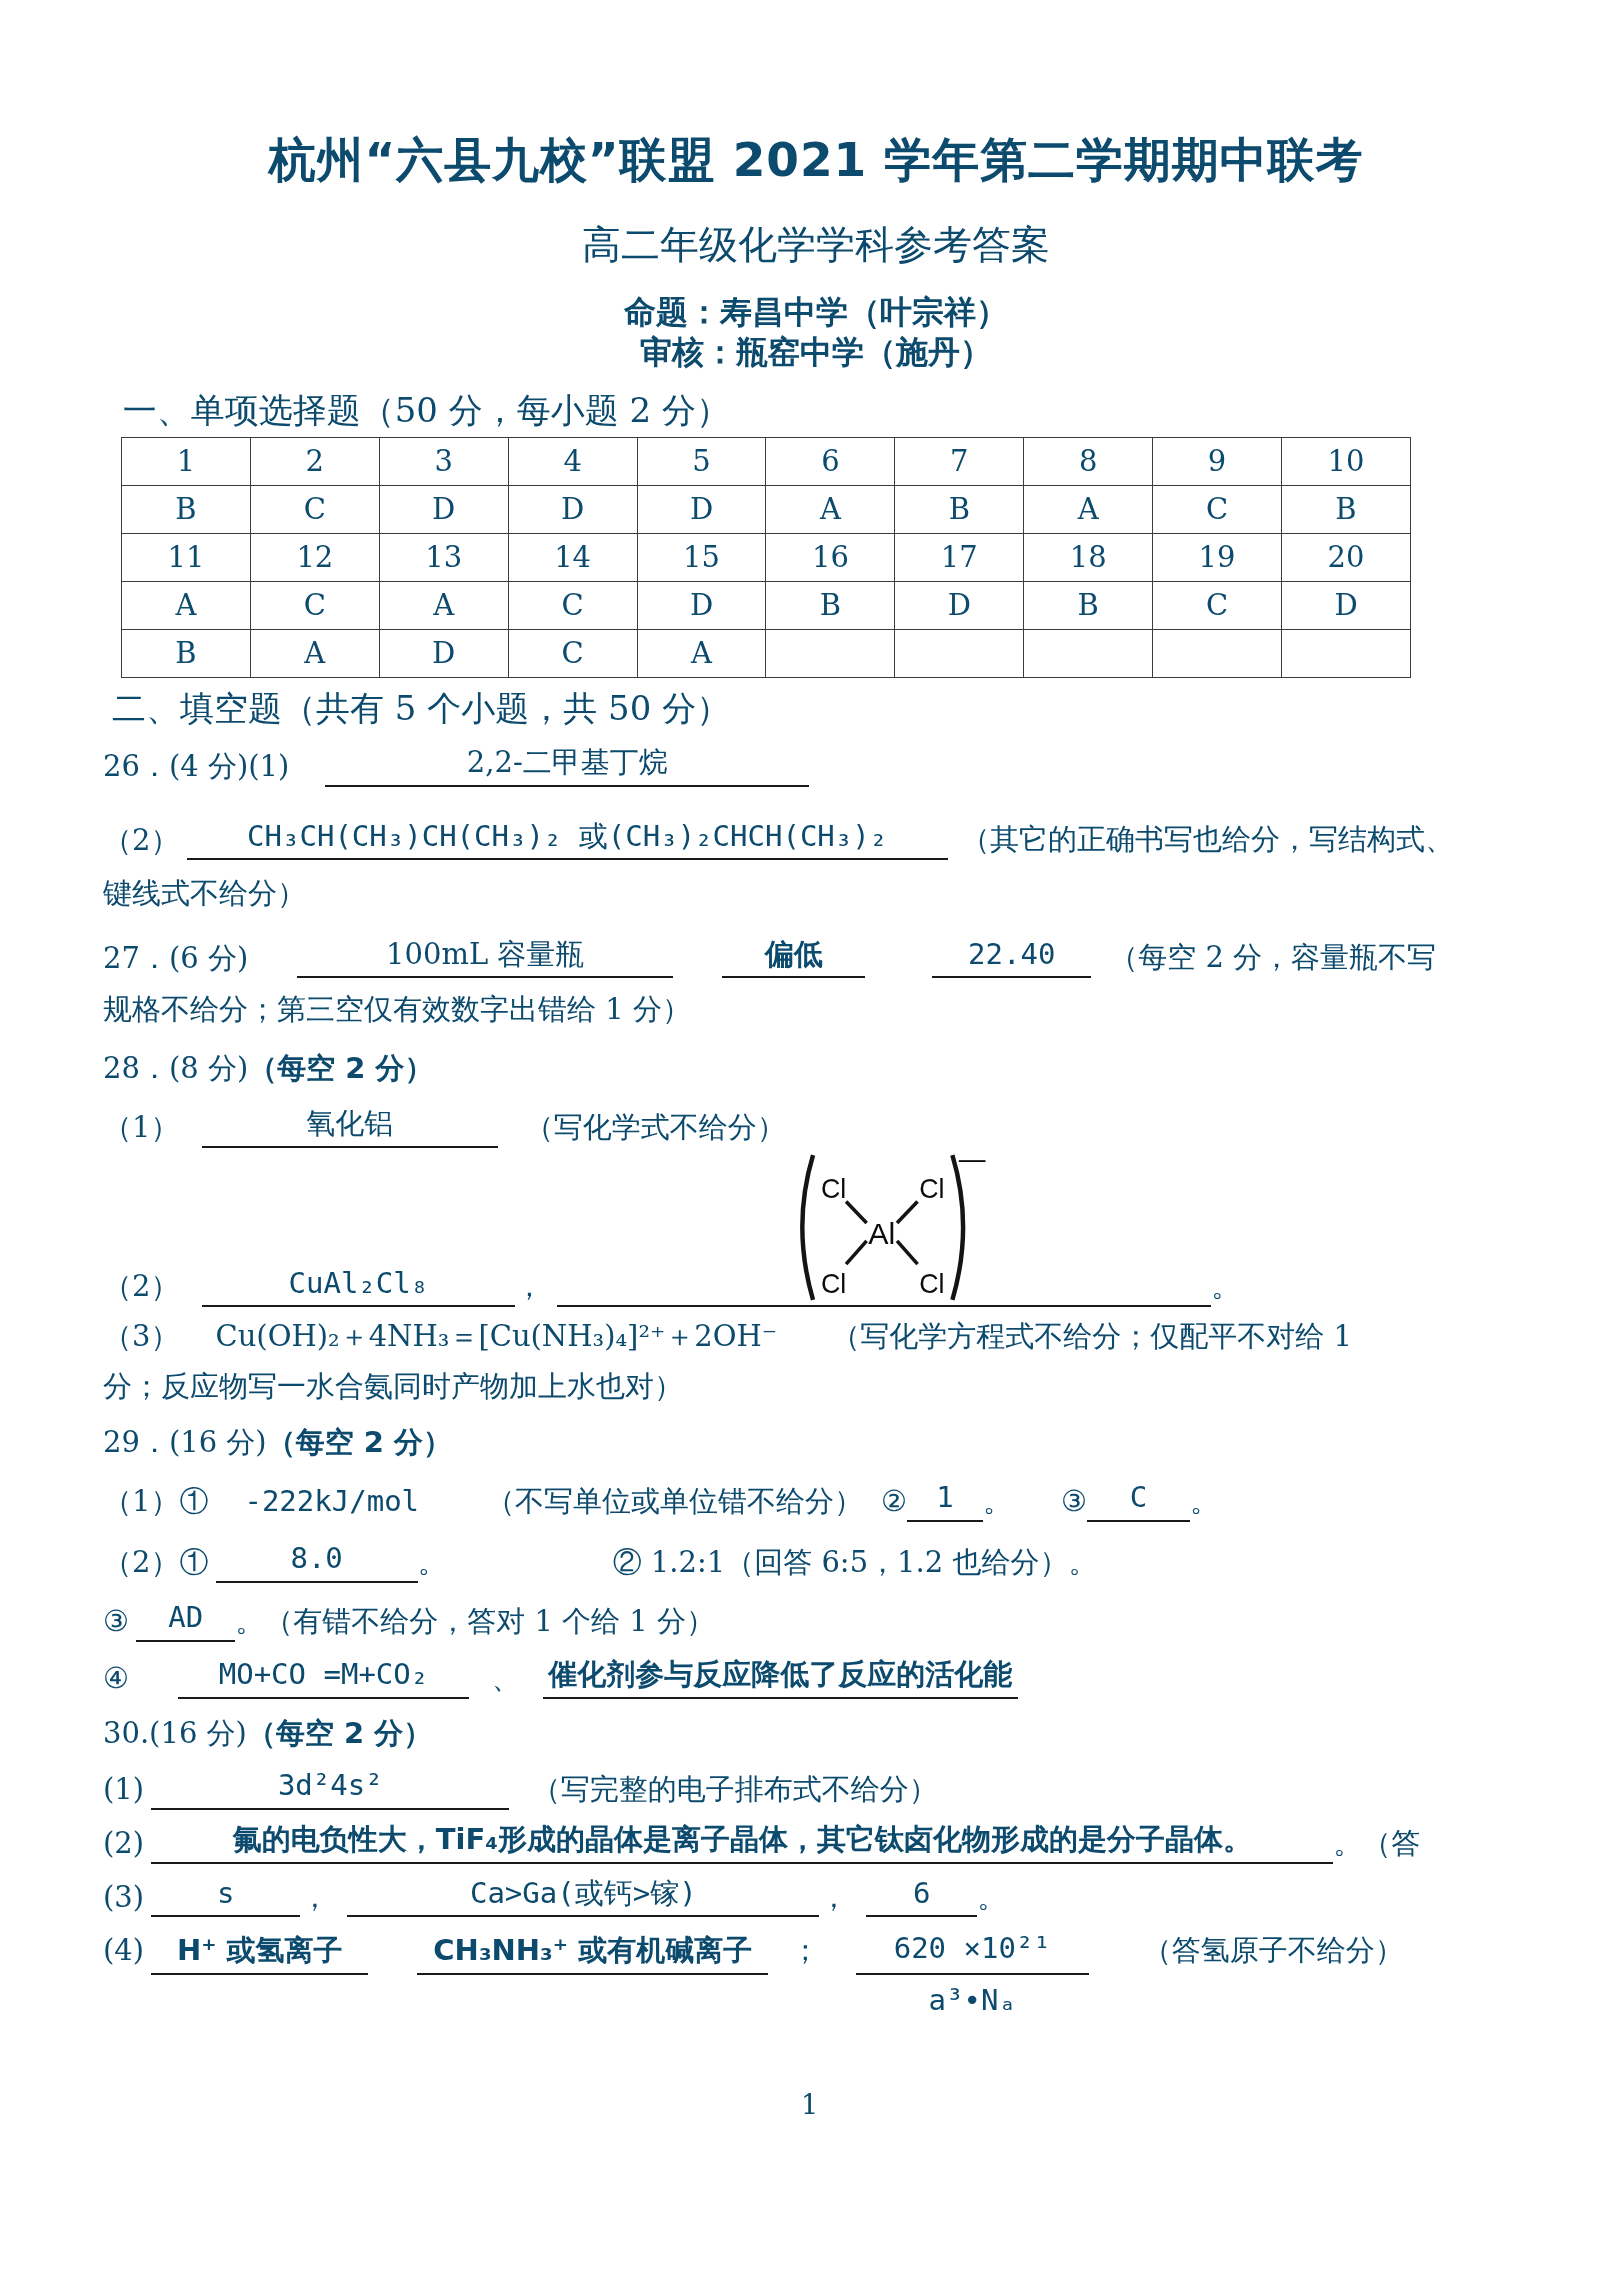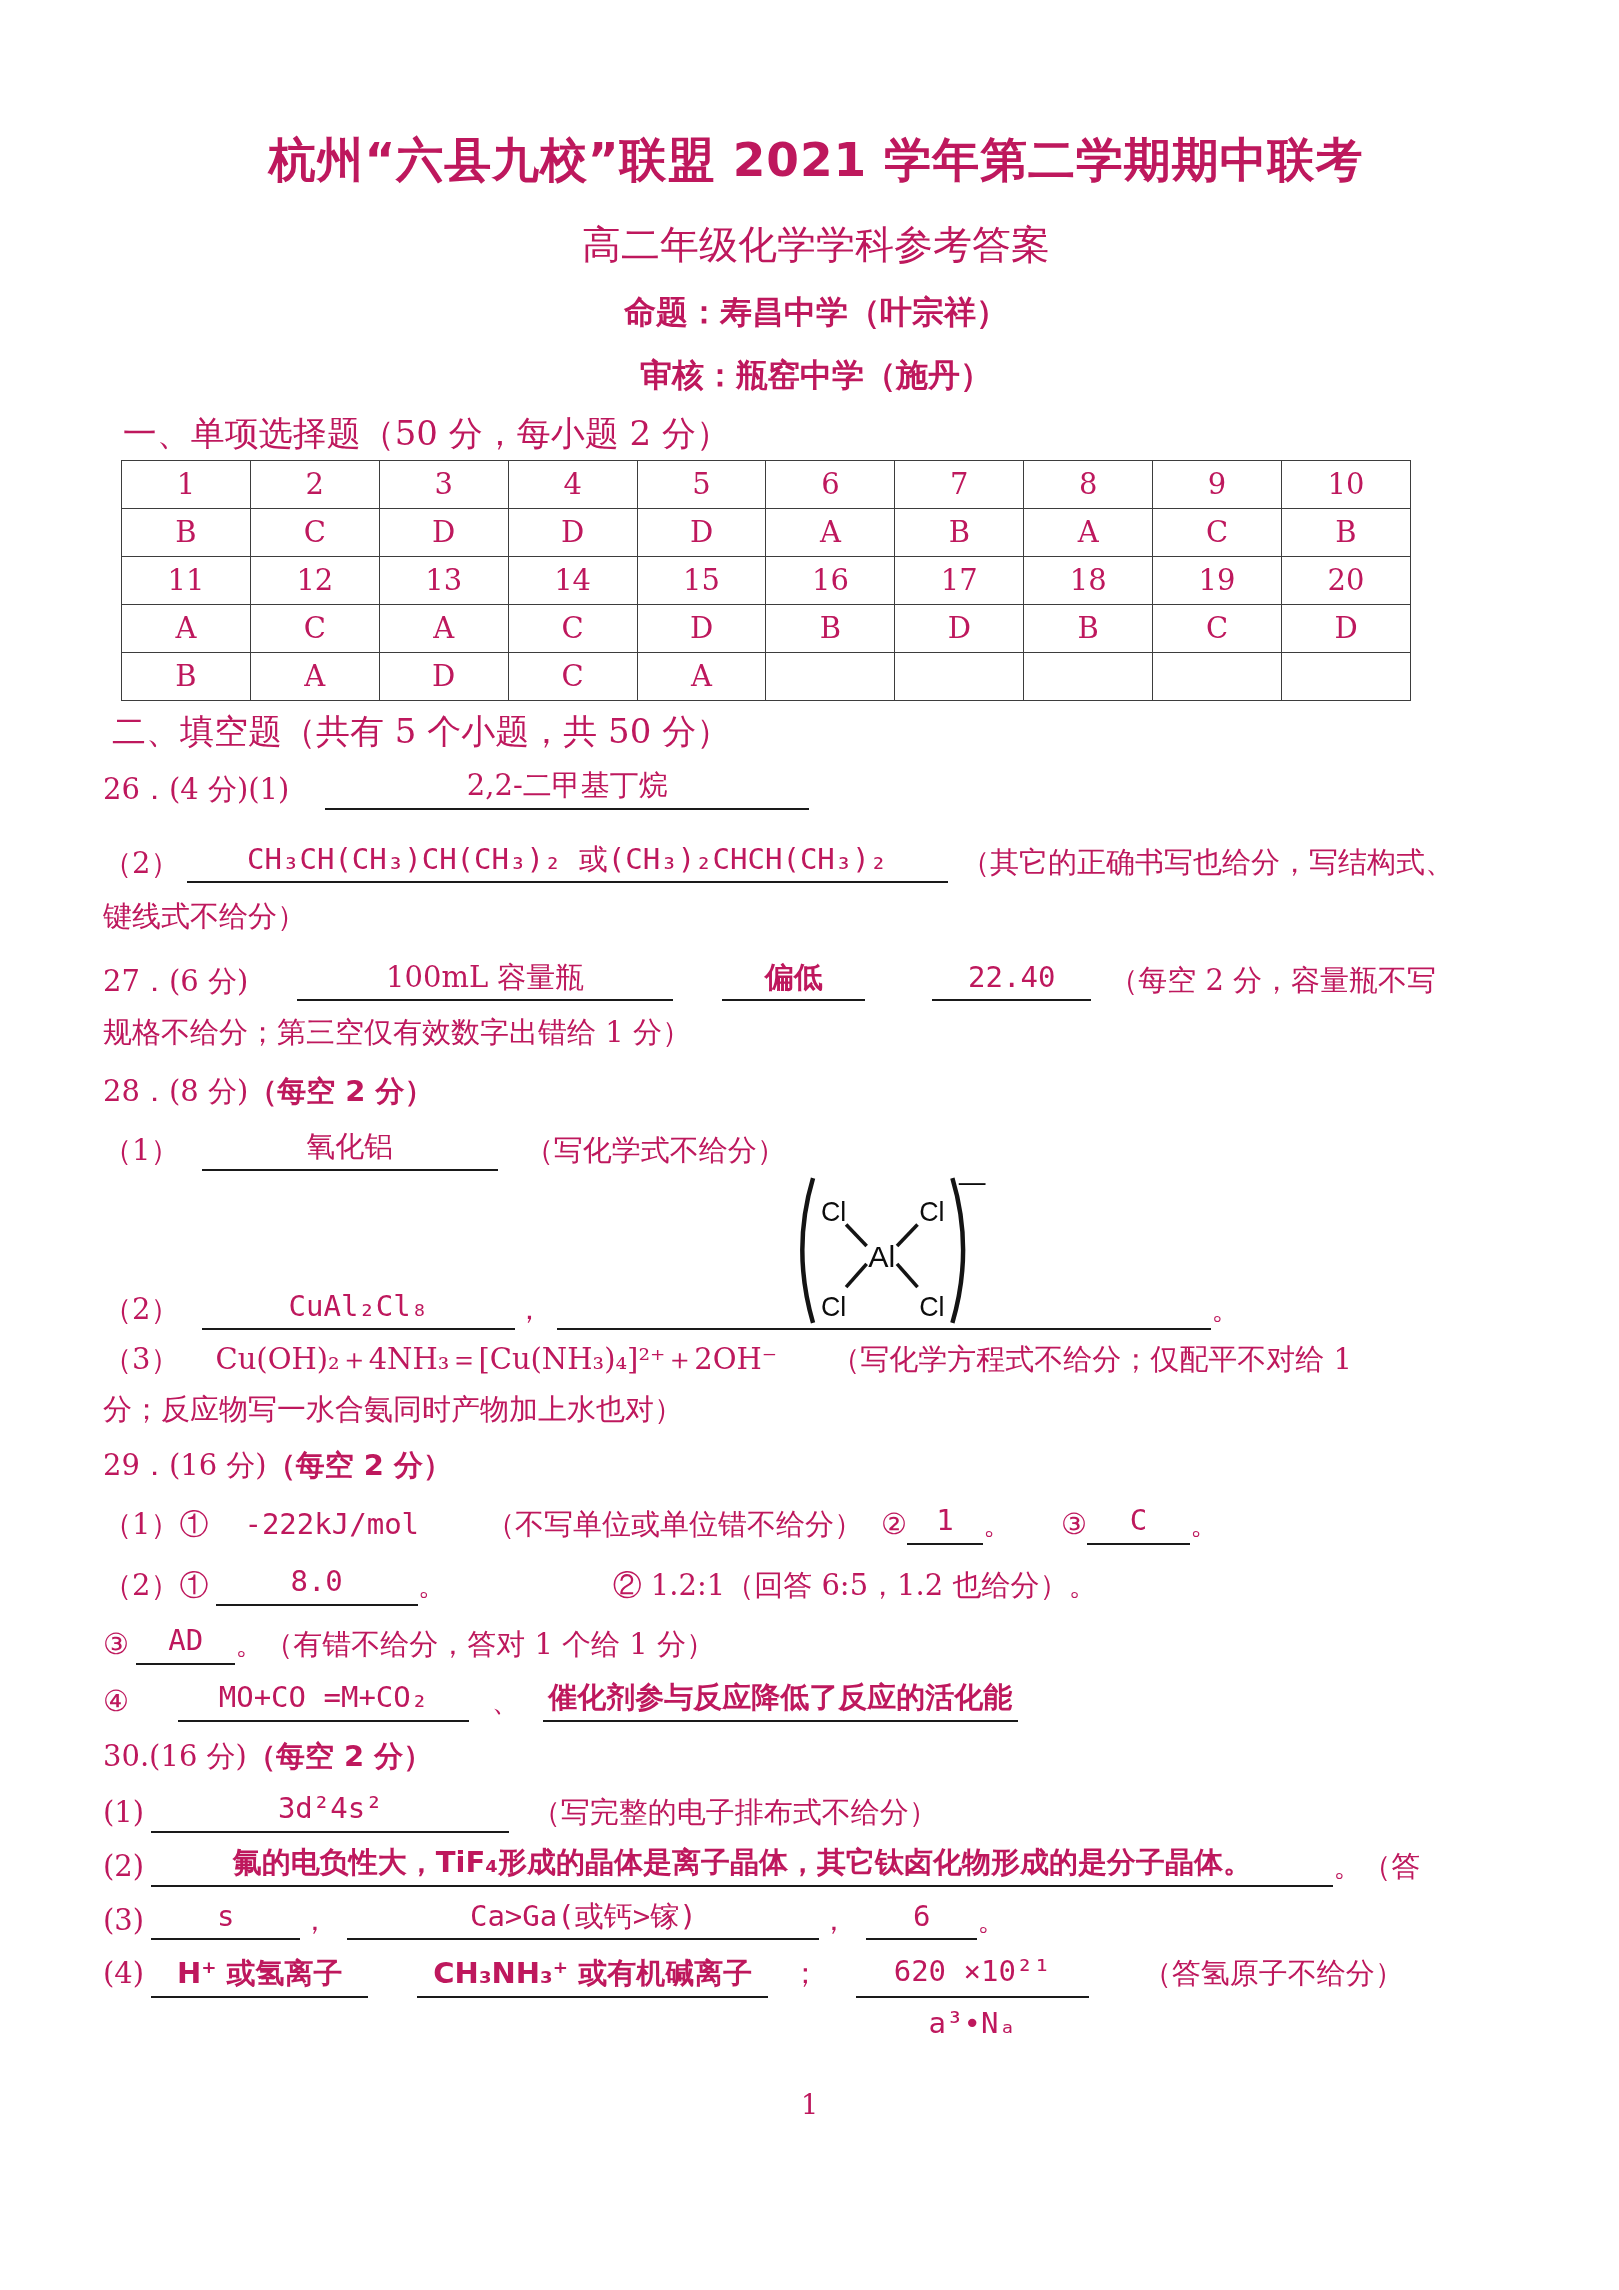--- a/index.html
+++ b/index.html
@@ -1,29 +1,29 @@
 <!DOCTYPE html>
 <html style="font-size:14.3px"><head>
 <meta charset="utf-8">
 <style>
   html,body { margin:0; padding:0; background:#ffffff; }
   .page {
     position:relative; width:1619px; height:2290px; margin:0 auto;
-    background:#ffffff; color:#be185d; overflow:hidden;
+    background:#ffffff; color:#0c4a6e; overflow:hidden;
     font-family:"DejaVu Serif","Liberation Serif",serif;
     box-sizing:border-box; padding:133px 90px 0 103px;
   }
   .hei { font-family:"DejaVu Sans","Liberation Sans",sans-serif; font-weight:bold; }
   h1.title { margin:0; text-align:center; font-size:47px; line-height:54px;
     font-family:"DejaVu Sans","Liberation Sans",sans-serif; font-weight:bold; letter-spacing:0.9px; }
   h2.subtitle { margin:34px 0 0; text-align:center; font-size:39px; line-height:47px;
     font-family:"DejaVu Sans","Liberation Sans",sans-serif; font-weight:normal; }
   p.meta { margin:25px 0 0; text-align:center; font-size:32px; line-height:38px;
     font-family:"DejaVu Sans","Liberation Sans",sans-serif; font-weight:bold; }
-  p.meta.second { margin-top:25px; }
+  p.meta.second { margin-top:2px; }
   .sec-head { margin:19.7px 0 0 19.7px; font-size:34px; line-height:39px; }
   .sec-head.second { margin-left:9px; margin-top:10.7px; }
 
   table.ans-table { border-collapse:collapse; margin:7.2px 0 0 18px; width:1290px;
     table-layout:fixed; }
   table.ans-table td { border:1.8px solid #3d3d3d; height:47px; text-align:center;
     font-size:29px; padding:0; }
 
   p.q { margin:14.3px 0 0; font-size:29px; line-height:41px; }
   p.q.row { display:flex; align-items:flex-end; }

